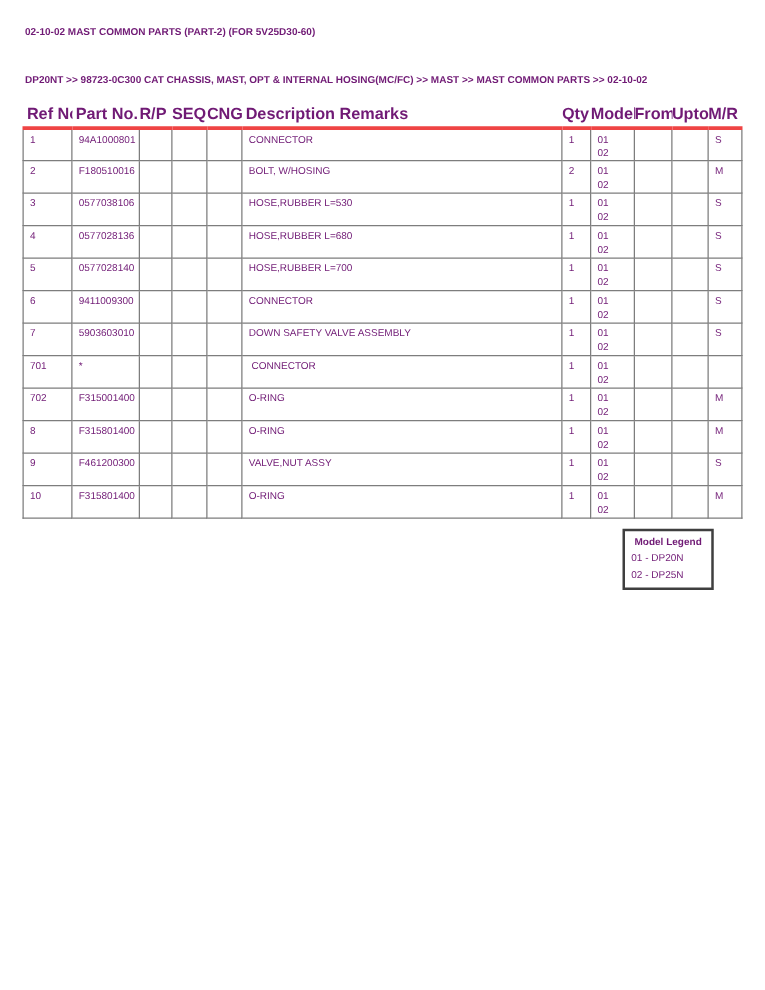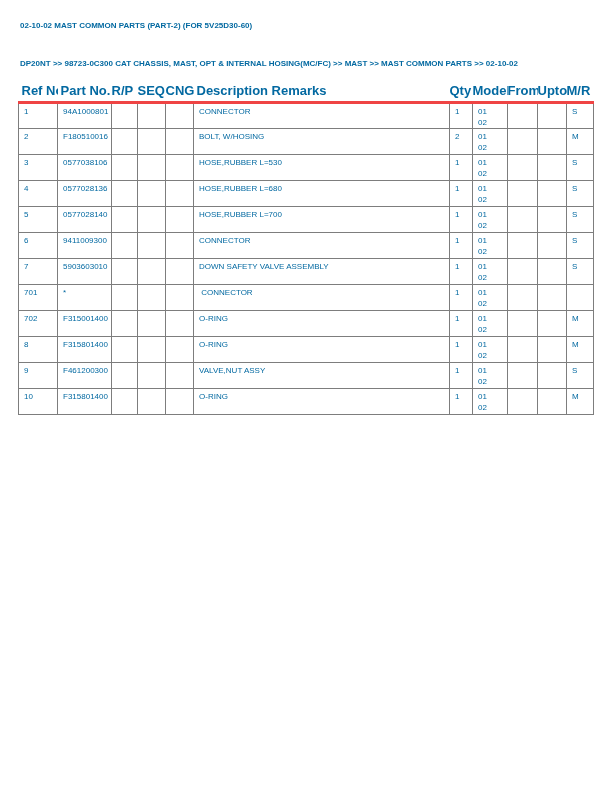--- a/index.html
+++ b/index.html
@@ -3,21 +3,21 @@
 <meta charset="utf-8">
 <style>
   html, body { margin: 0; padding: 0; background: #e8e8e8; }
   .page {
     position: relative;
     width: 612px;
     height: 792px;
     margin: 0 auto;
     background: #ffffff;
     font-family: "Liberation Sans", sans-serif;
-    color: #0369a1;
+    color: #701a75;
     overflow: hidden;
   }
   .title {
     position: absolute;
     left: 20px;
     top: 21px;
     font-size: 8px;
     font-weight: bold;
     white-space: nowrap;
   }
@@ -300,14 +300,21 @@
           <td>1</td>
           <td>01
 02</td>
           <td></td>
           <td></td>
           <td>M</td>
         </tr>
       </tbody>
   </table>
 
+  <div class="legend">
+    <div class="legend-title">Model Legend</div>
+    <div id="legend-items">
+        <div class="legend-item">01 - DP20N</div>
+        <div class="legend-item">02 - DP25N</div>
+      </div>
+  </div>
 
 </div>
 
 </body></html>

